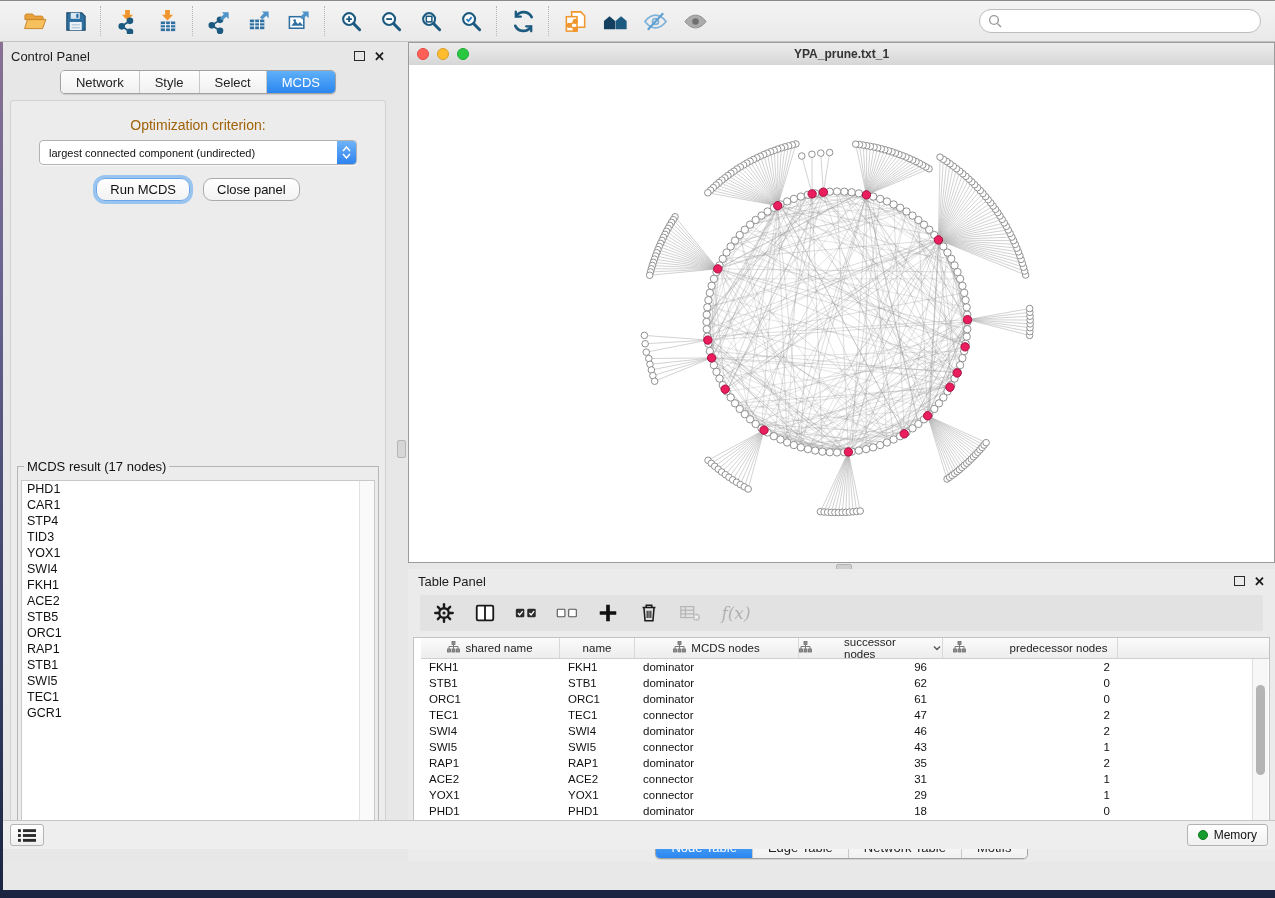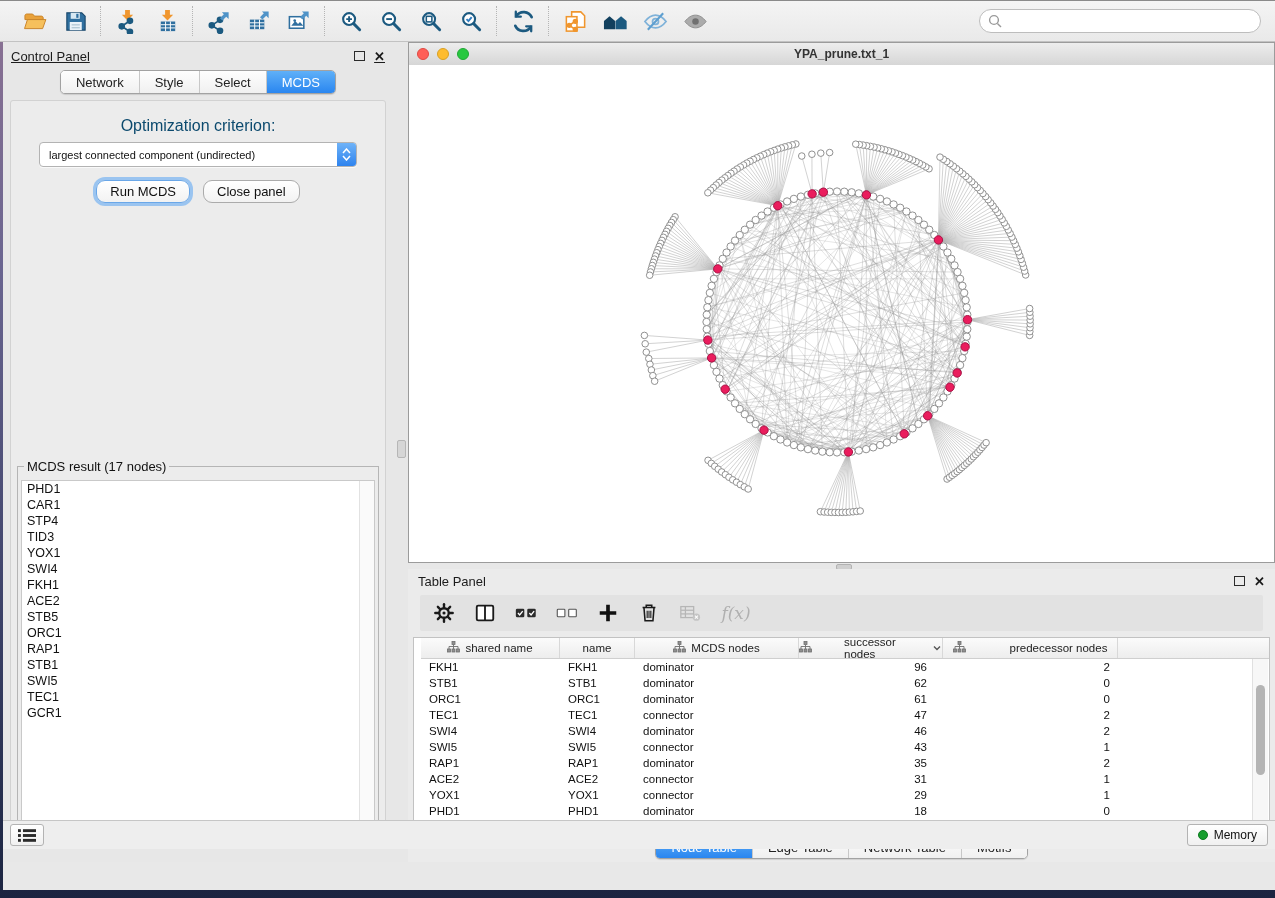--- a/index.html
+++ b/index.html
@@ -21,32 +21,32 @@
   .tb-search .mag{position:absolute;left:9px;top:5px;}
 
   
   .main{position:absolute;left:0;top:42px;right:0;height:820px;}
   .control-panel{position:absolute;left:0;top:0;width:390px;height:820px;background:#e7e7e7;}
   .v-splitter{position:absolute;left:390px;top:0;width:15px;height:820px;background:#e7e7e7;}
   .v-splitter .handle{position:absolute;top:398px;left:4px;width:7px;height:16px;background:#d6d6d6;border:1px solid #b6b6b6;border-radius:2px;}
   .right-col{position:absolute;left:405px;top:0;right:0;height:820px;background:#e7e7e7;}
 
   
-  .cp-header{height:28px;display:flex;align-items:center;padding:0 8px;font-size:13px;color:#1c1c1c;text-decoration:underline;}
+  .cp-header{height:28px;display:flex;align-items:center;padding:0 8px;font-size:13px;color:#1c1c1c;}
   .pan-icons{margin-left:auto;display:flex;align-items:center;gap:9px;}
   .float-glyph{width:9px;height:8px;border:1.6px solid #2b2b2b;display:inline-block;}
   .close-glyph{font-size:13px;font-weight:bold;color:#1a1a1a;line-height:1;}
   .cp-tabs{height:30px;text-align:center;}
   .seg{display:inline-flex;border:1px solid #a2a2a2;border-radius:5px;overflow:hidden;background:#fff;box-shadow:0 1px 1px rgba(0,0,0,.12);}
   .seg .seg-btn{border:none;margin:0;border-left:1px solid #c8c8c8;background:linear-gradient(#fefefe,#f0f0f0);
     font:13px "Liberation Sans",sans-serif;color:#222;height:22px;padding:0 15px;cursor:default;}
   .seg .seg-btn:first-child{border-left:none;}
   .seg .seg-btn.active{background:linear-gradient(#5fb0f8,#2a86f0);color:#fff;}
   .cp-card{position:absolute;top:58px;left:7px;right:7px;bottom:14px;background:#ececec;border:1px solid #d2d2d2;border-radius:3px;}
-  .opt-label{margin-top:16px;text-align:center;font-size:16px;color:#0c4a6e;}
+  .opt-label{margin-top:16px;text-align:center;font-size:14px;color:#a16207;}
   .combo{display:flex;align-items:center;width:316px;height:23px;margin:7px auto 0;background:#fff;
     border:1px solid #b3b3b3;border-radius:4px;overflow:hidden;box-shadow:0 1px 0 rgba(255,255,255,.7);}
   .combo .txt{flex:1;padding:0 9px;font-size:11px;color:#111;white-space:nowrap;}
   .combo .step{width:19px;height:23px;background:linear-gradient(#6fb3f8,#2e83ee);display:flex;flex-direction:column;align-items:center;justify-content:center;gap:1px;}
   .btn-row{margin-top:13px;text-align:center;display:flex;justify-content:center;gap:13px;}
   .btn{height:23px;padding:0 13px;background:linear-gradient(#ffffff,#f2f2f2);border:1px solid #ababab;border-radius:9px;
     font:13px "Liberation Sans",sans-serif;color:#111;cursor:default;}
   .btn.focused{box-shadow:0 0 0 3px rgba(87,164,244,.55);border-color:#6aa7e8;}
   .mcds-fieldset{position:absolute;left:6px;right:6px;top:358px;bottom:5px;border:1px solid #b5b5b5;margin:0;padding:2px;background:#ececec;}
   .mcds-fieldset legend{font-size:13px;color:#111;padding:0 3px;margin-left:4px;}

